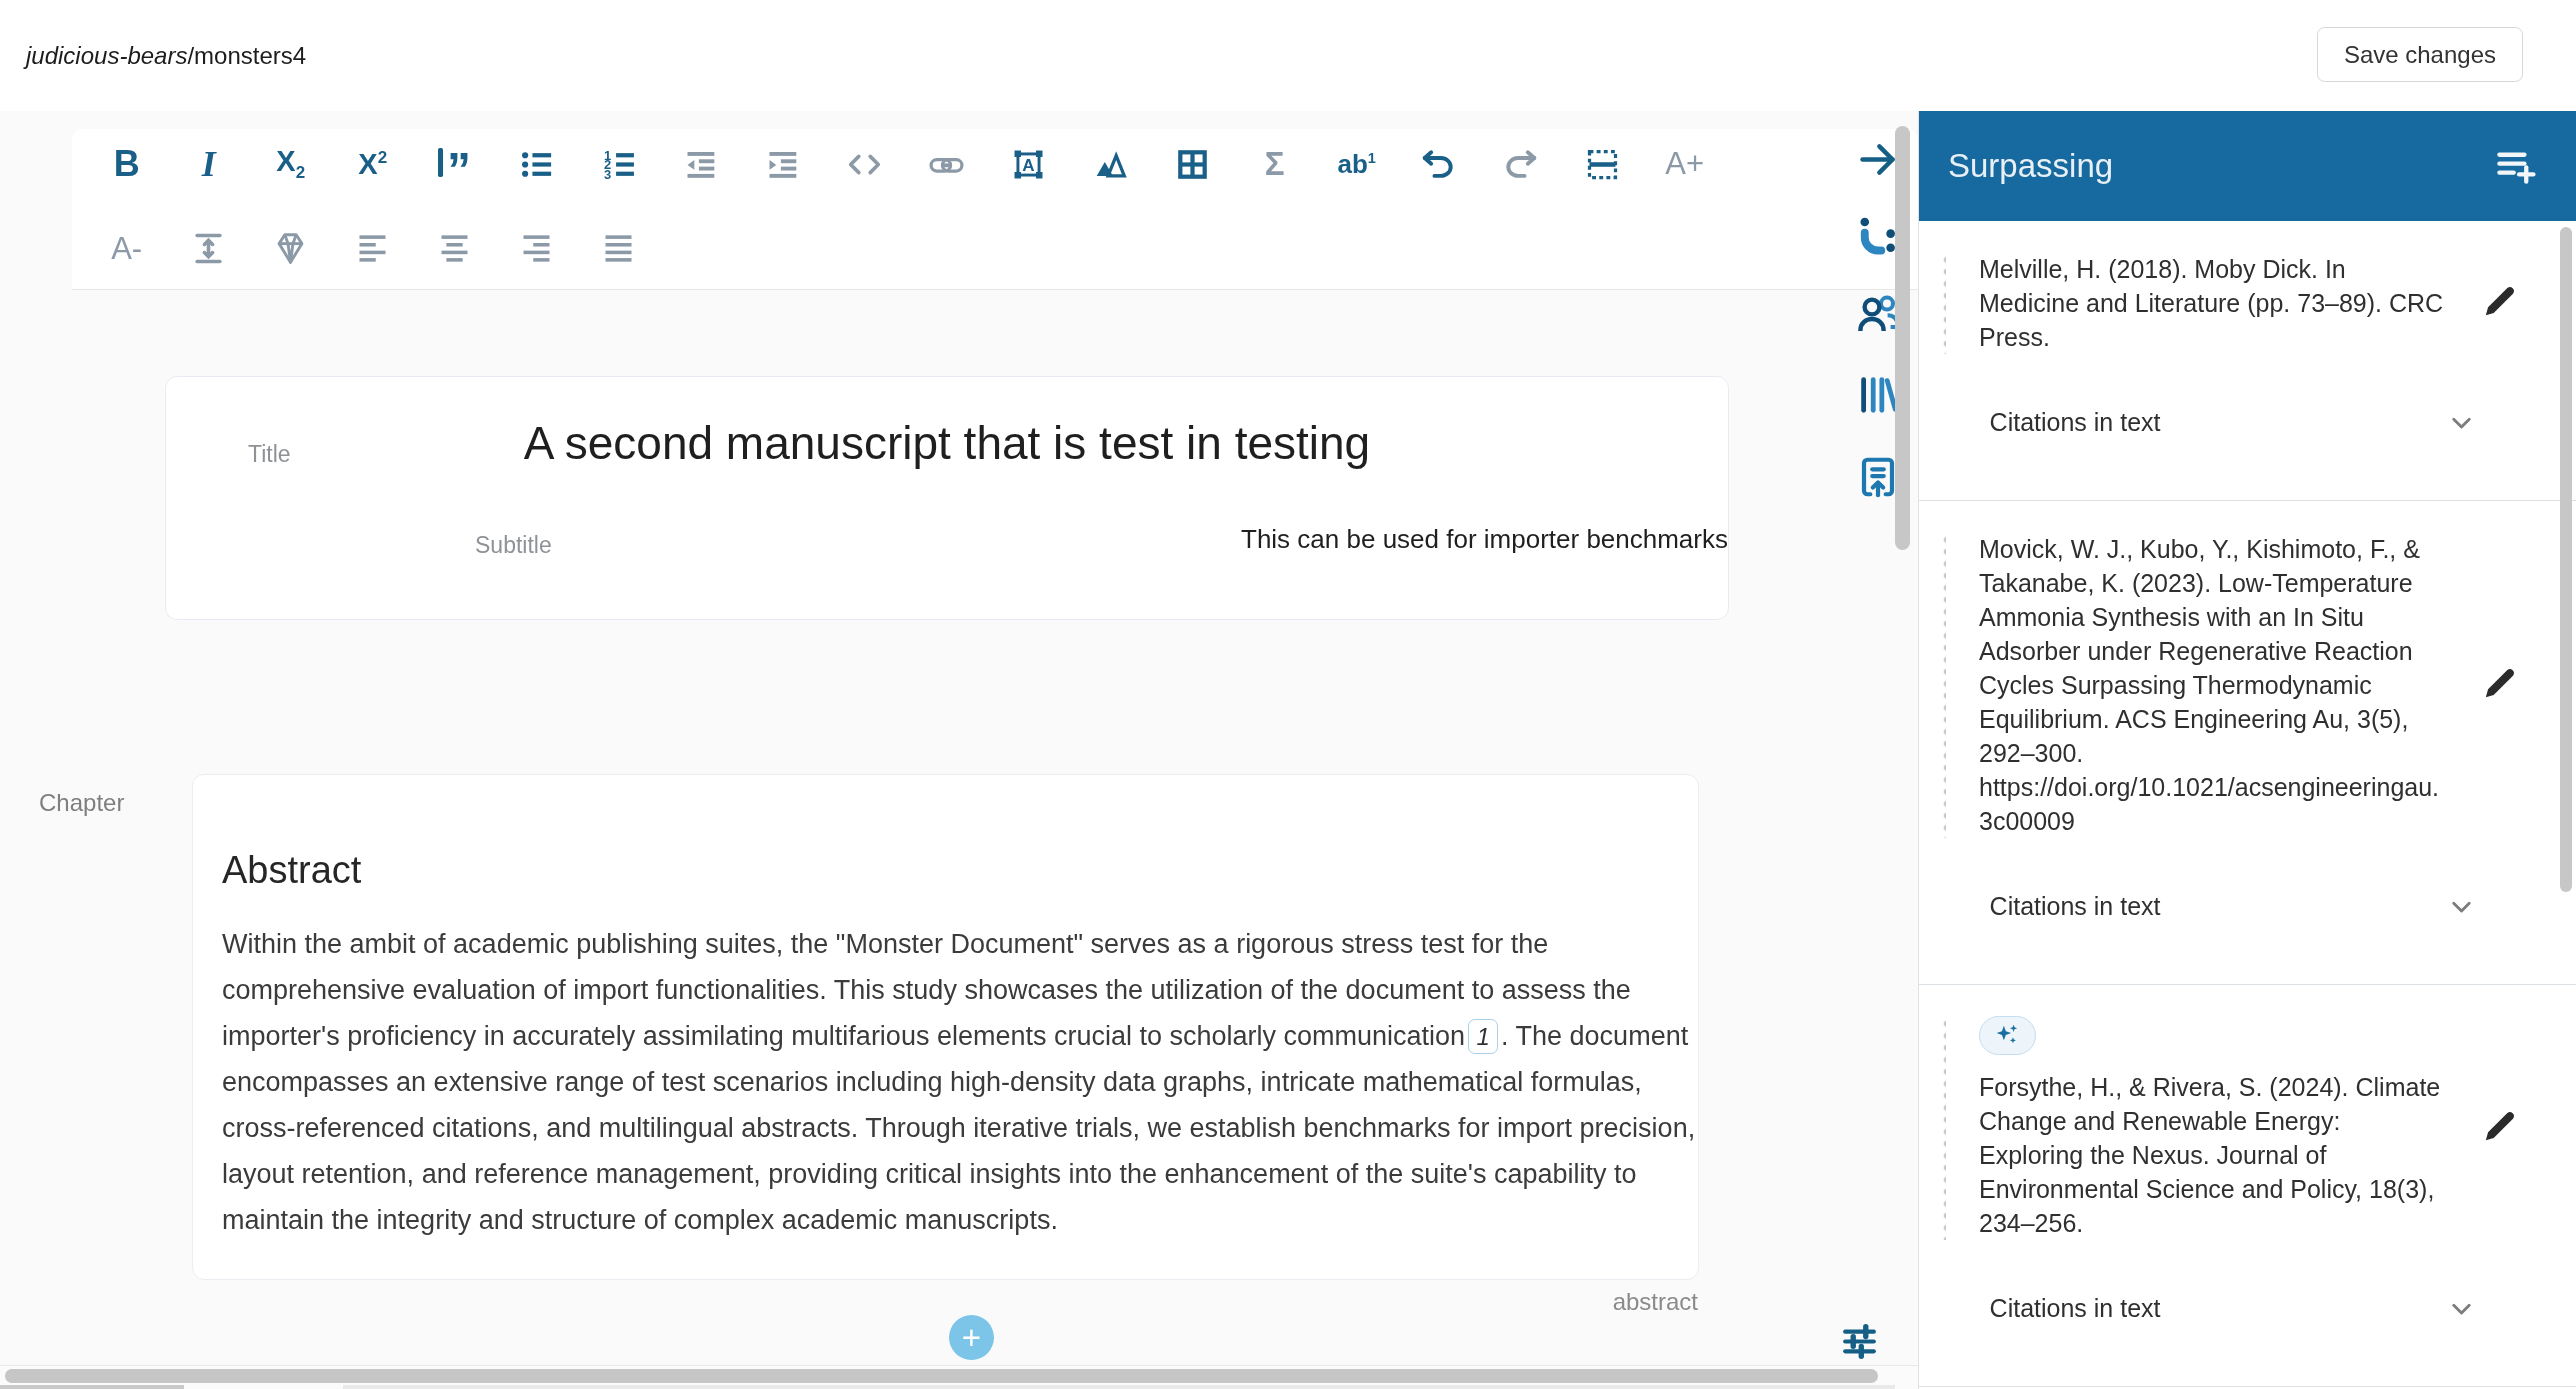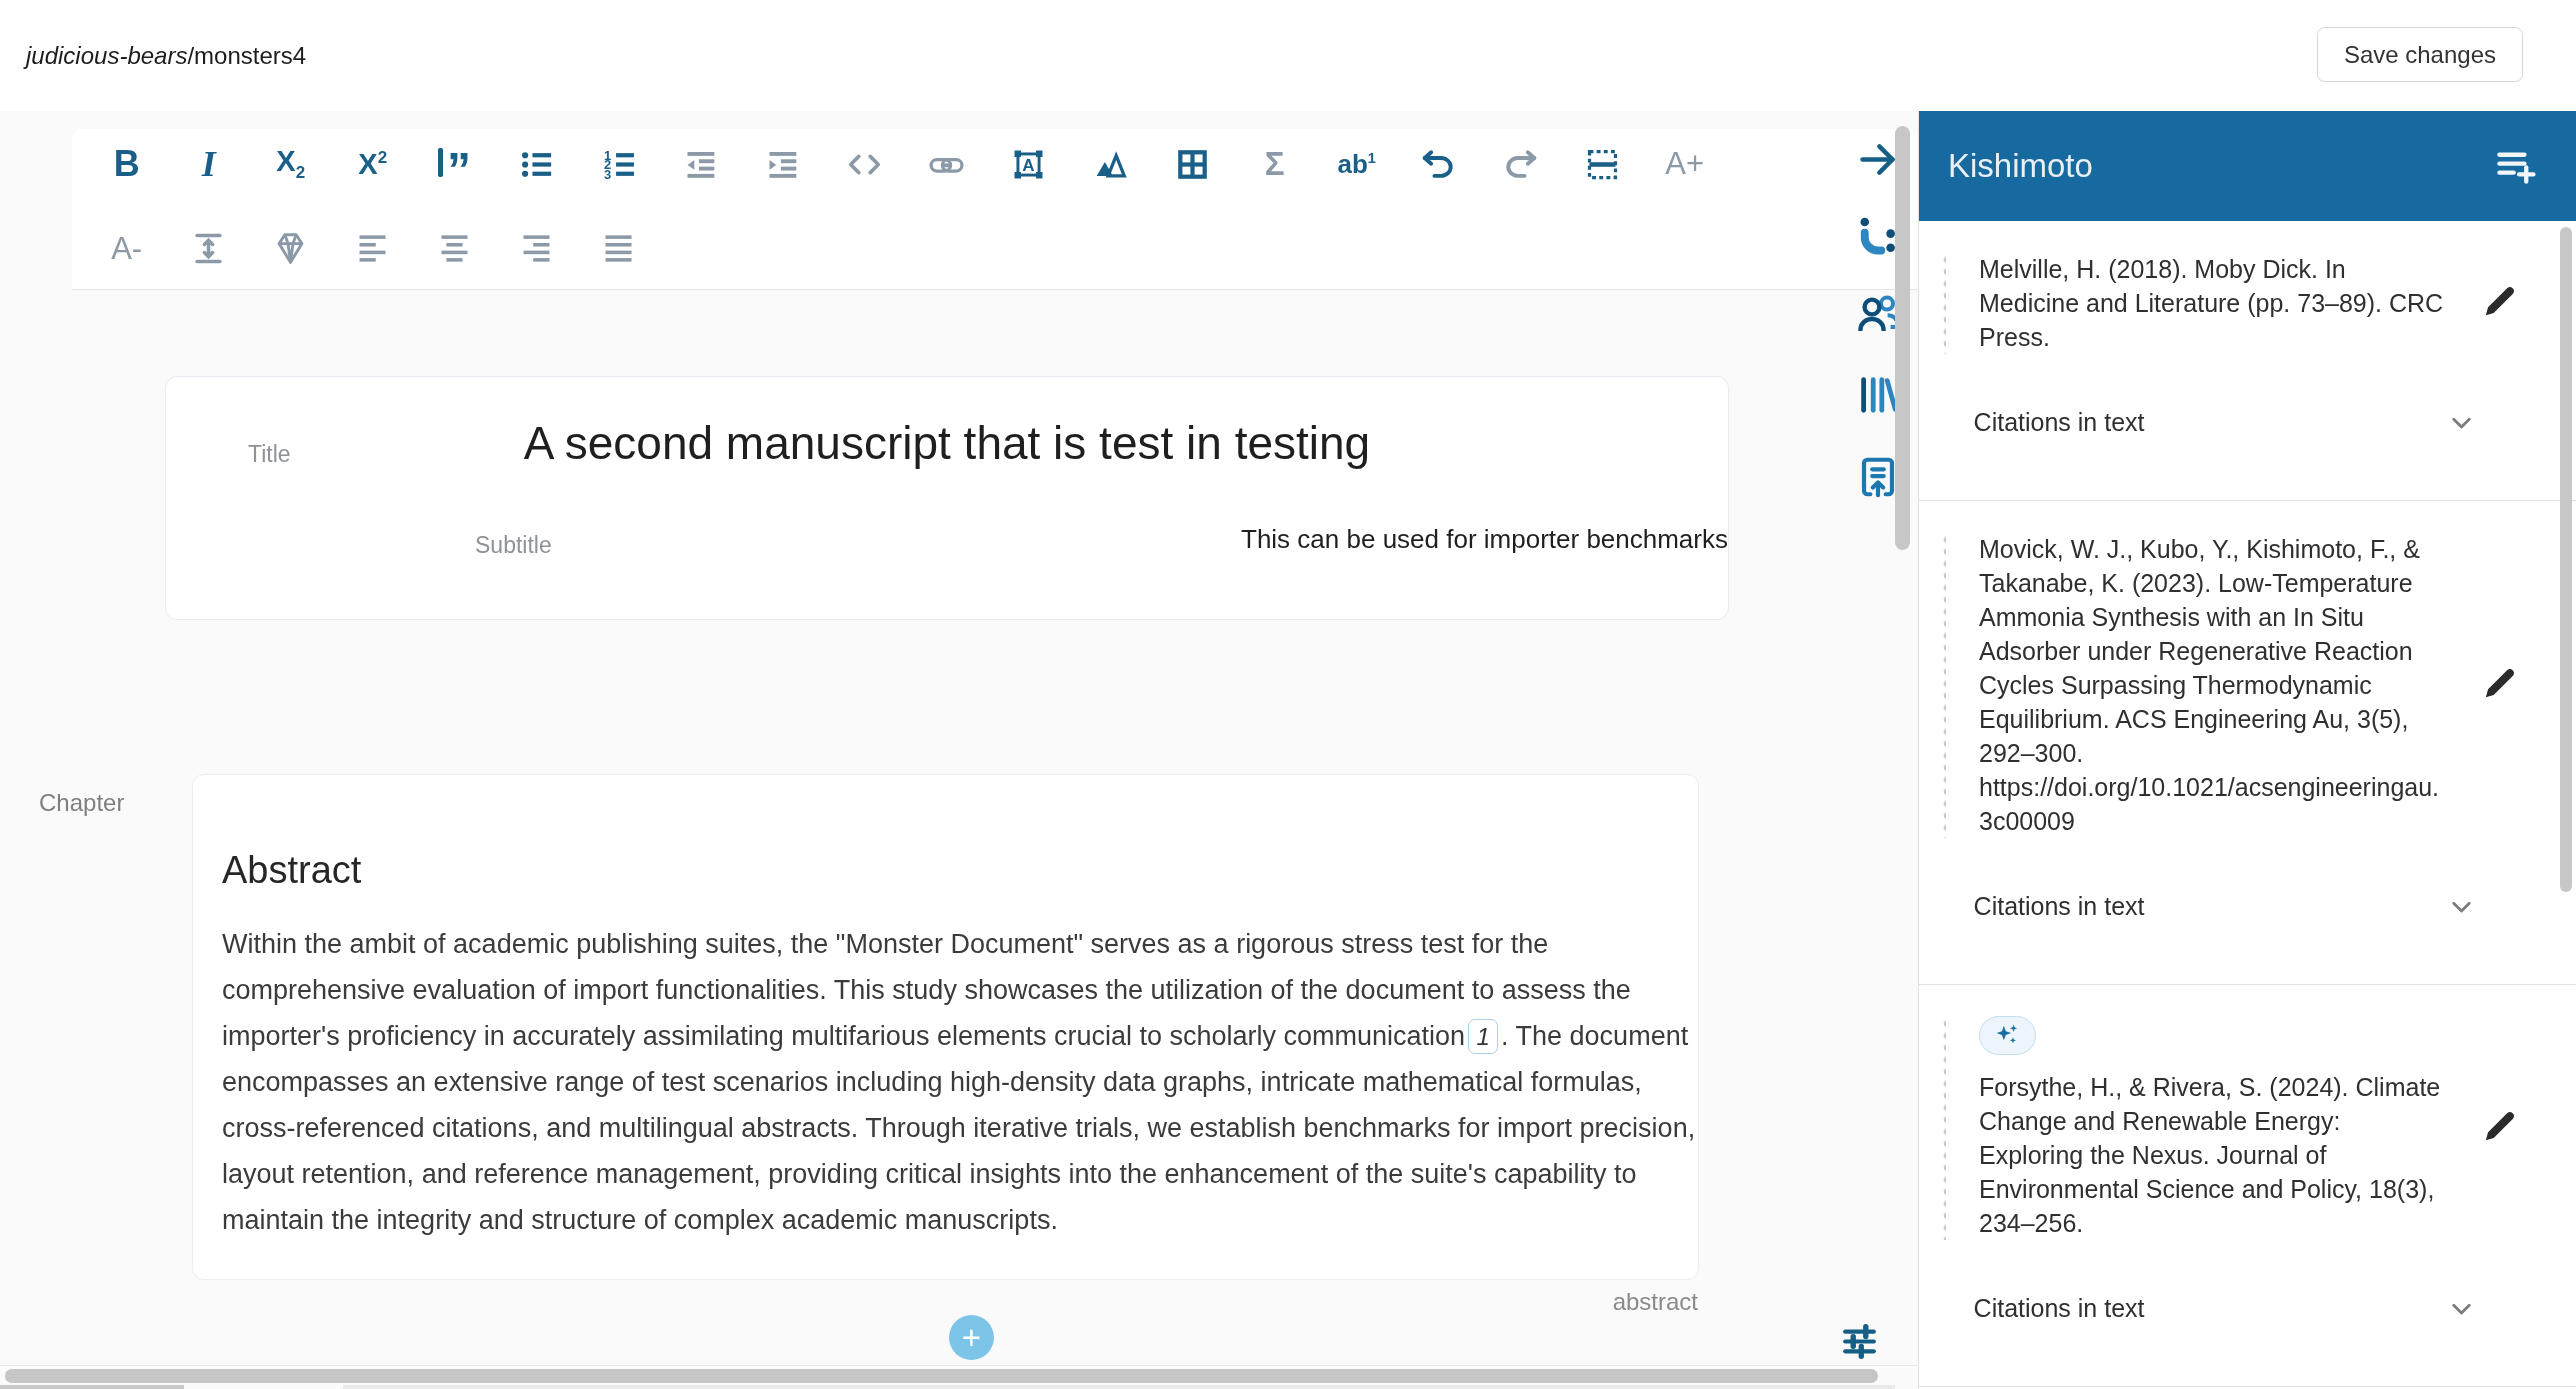--- a/index.html
+++ b/index.html
@@ -73,21 +73,21 @@
   .refs-add{position:absolute;right:39px;top:33px;cursor:pointer;}
   .ref-item{padding:31px 22px 62px 20.6px;border-bottom:1.7px solid #dbe1e5;}
   .ref-item:last-child{border-bottom:none;}
   .ref-row{display:flex;gap:33px;}
   .handle{width:23px;align-self:stretch;min-height:34px;cursor:grab;
     background-image:radial-gradient(circle,#c3c7cb 2.7px,transparent 3.3px);
     background-size:11.6px 12px;background-position:0.9px 1.7px;}
   .ref-col{display:flex;flex-direction:column;}
   .ref-text{width:467px;font-size:25px;line-height:34px;color:#2f2f2f;overflow-wrap:break-word;}
   .pencil{margin-left:auto;margin-right:34px;align-self:center;cursor:pointer;}
-  .cit-row{display:flex;align-items:center;justify-content:space-between;margin:53px 77px 0 34px;cursor:pointer;}
+  .cit-row{display:flex;align-items:center;justify-content:space-between;margin:53px 77px 0 50px;cursor:pointer;}
   .cit-label{font-size:25px;color:#2f2f2f;}
   .ai-badge{width:57px;height:39px;border-radius:20px;background:#edf5fb;border:1.7px solid #c4ddef;display:flex;align-items:center;justify-content:center;margin-bottom:15.4px;box-sizing:border-box;}
   .refs-scrollthumb{position:absolute;right:4.3px;top:116px;width:12px;height:665px;background:#c7c7c7;border-radius:6px;}
 </style>
 </head>
 <body>
 
 <div class="screen">
 
   <div class="top-header">
@@ -357,21 +357,21 @@
       </svg>
   </div>
 
   <div class="h-track"></div>
   <div class="h-thumb"></div>
   <div class="strip-a"></div>
   <div class="strip-b"></div>
 
   <aside class="refs">
     <div class="refs-header">
-      <div class="refs-title">Kishimoto</div>
+      <div class="refs-title">Surpassing</div>
       <div class="refs-add">
         <svg width="43" height="43" viewBox="0 0 24 24" stroke="#f2f6f9" stroke-width="2.4" fill="none" stroke-linecap="round">
             <line x1="3" y1="6" x2="17" y2="6"></line>
             <line x1="3" y1="11" x2="17" y2="11"></line>
             <line x1="3" y1="16" x2="11" y2="16"></line>
             <line x1="18" y1="13" x2="18" y2="21"></line>
             <line x1="14" y1="17" x2="22" y2="17"></line>
           </svg>
       </div>
     </div>

